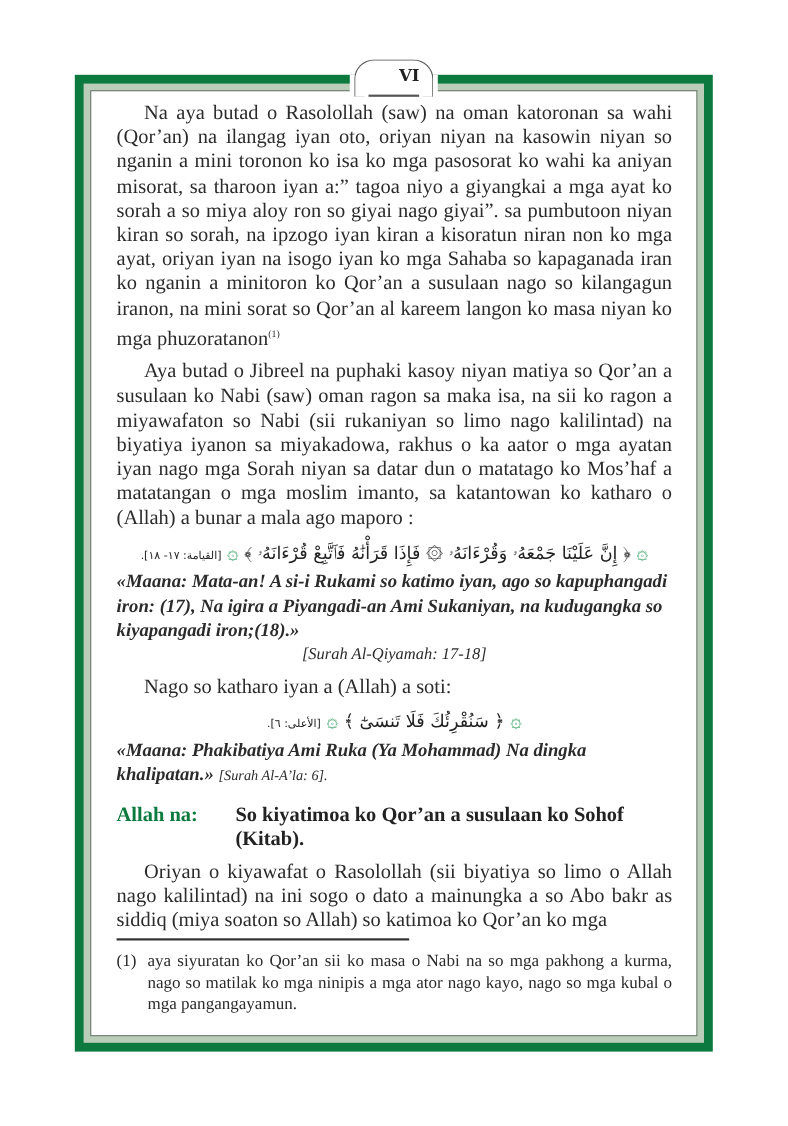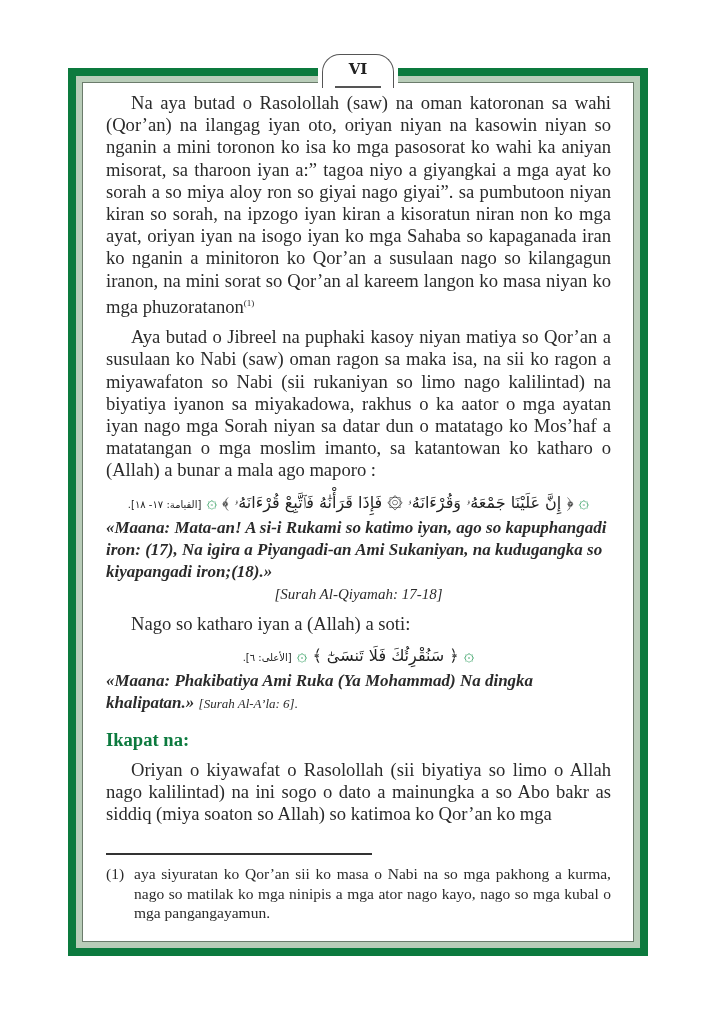--- a/index.html
+++ b/index.html
@@ -7,21 +7,21 @@
          font-family:"DejaVu Serif", "Liberation Serif", serif; color:#2b2b2b; }
   .frame-outer { position:absolute; left:68px; top:68px; width:580px; height:888px;
                  background:#0c7a3e; box-sizing:border-box; }
   .frame-mid { position:absolute; left:8px; top:8px; right:8px; bottom:8px; background:#b9cdb9; }
   .frame-line { position:absolute; left:6px; top:6px; right:6px; bottom:6px; background:#6b7b6b; }
   .frame-inner { position:absolute; left:1px; top:1px; right:1px; bottom:1px; background:#ffffff; }
   .tab { position:absolute; left:322px; top:54px; width:72px; height:34px; background:#fff;
          border:1.5px solid #555; border-bottom:none; border-radius:18px 18px 0 0; box-sizing:border-box; }
   .tab-cover { position:absolute; left:318px; top:68px; width:80px; height:26px; background:#fff; }
   .tab-underline { position:absolute; left:335px; top:86px; width:46px; height:1.5px; background:#555; }
-  .page-num { position:absolute; left:322px; top:60px; width:72px; text-align:center;
+  .page-num { position:absolute; left:336px; top:60px; width:72px; text-align:center;
               font-weight:bold; font-size:15px; color:#222; }
   .content { position:absolute; left:106px; top:92px; width:505px; font-family:"Liberation Serif", serif;
              font-size:18.6px; line-height:22.2px; }
   p { margin:0; text-align:justify; text-indent:25px; }
   .p2 { margin-top:8px; }
   .arabic { text-align:center; direction:rtl; font-family:"DejaVu Sans", sans-serif; font-size:16px;
             margin-top:8px; line-height:24px; color:#222; }
   .orn { color:#2a9a5a; font-size:18px; }
   .ref-ar { font-size:10px; }
   .trans { text-align:left; font-style:italic; font-weight:bold; font-size:17px; line-height:22px; }
@@ -71,21 +71,22 @@
 
   <div class="arabic">
     <span class="orn">۞</span>
     <span>﴿ سَنُقْرِئُكَ فَلَا تَنسَىٰٓ ﴾</span>
     <span class="orn">۞</span>
     <span class="ref-ar">[الأعلى: ٦].</span>
   </div>
   <div class="trans"><span>«Maana: Phakibatiya Ami Ruka (Ya Mohammad) Na dingka khalipatan.»</span> <span class="src-inline">[Surah Al-A’la: 6].</span></div>
 
   <div class="heading">
-    <span class="h-label">Ikapat na:</span>
+    <span class="h-label">Allah na:</span>
+    <span class="h-text">So kiyatimoa ko Qor’an a susulaan ko Sohof (Kitab).</span>
   </div>
 
   <p class="p4">Oriyan o kiyawafat o Rasolollah (sii biyatiya so limo o Allah nago kalilintad) na ini sogo o dato a mainungka a so Abo bakr as siddiq (miya soaton so Allah) so katimoa ko Qor’an ko mga</p>
 </div>
 
 <div class="fn-rule"></div>
 <div class="footnote">
   <span class="fn-num">(1)</span>
   <span class="fn-text">aya siyuratan ko Qor’an sii ko masa o Nabi na so mga pakhong a kurma, nago so matilak ko mga ninipis a mga ator nago kayo, nago so mga kubal o mga pangangayamun.</span>
 </div>

